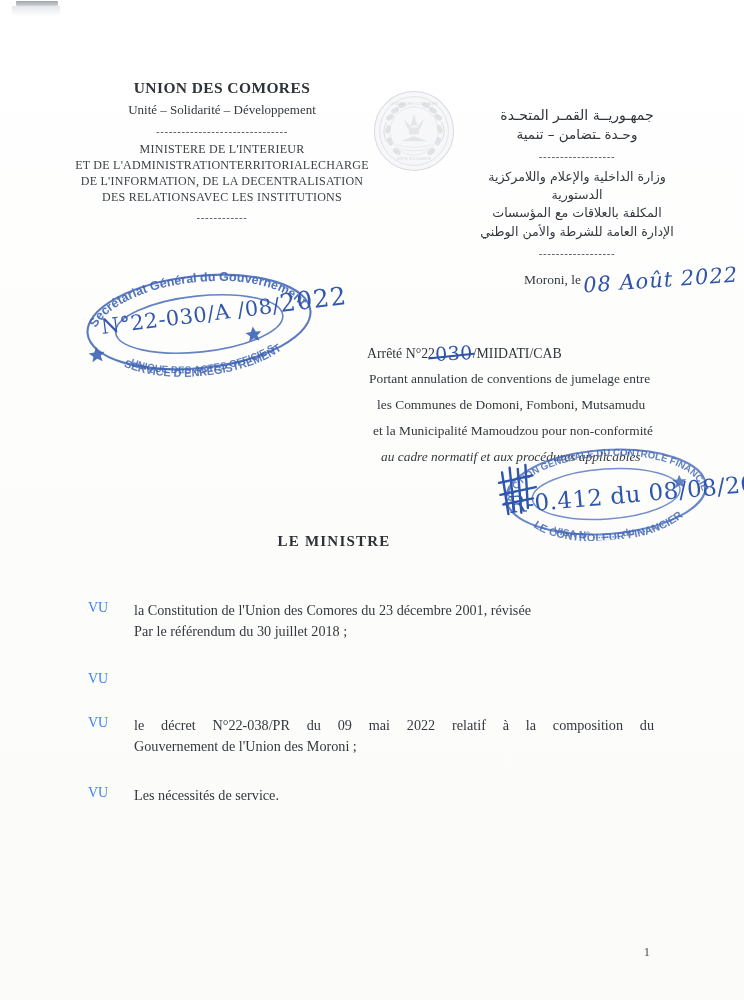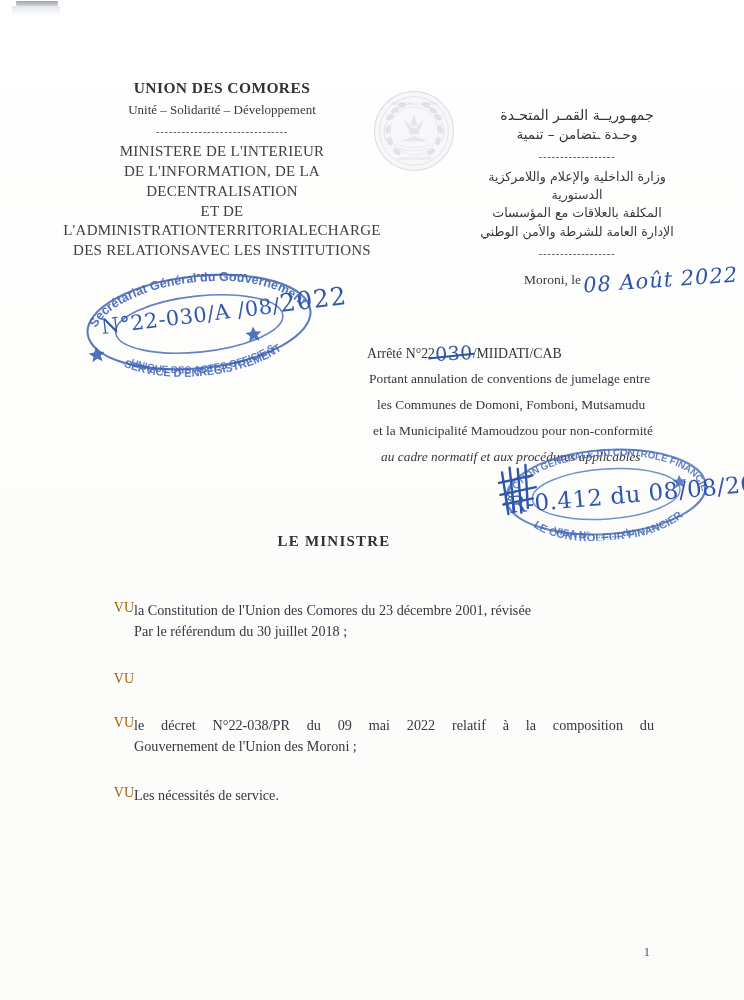--- a/index.html
+++ b/index.html
@@ -83,21 +83,21 @@
     margin-top: 3px;
   }
   .dashes {
     font-size: 11px;
     letter-spacing: .6px;
     color: #4a5059;
     margin: 5px 0 4px 0;
     font-family: "Liberation Sans", sans-serif;
   }
   .ministry-line {
-    font-size: 15px;
+    font-size: 12px;
     letter-spacing: .25px;
     color: #3a4047;
   }
   .ar-country {
     font-size: 14px;
     color: #2f343a;
     margin-top: 28px;
   }
   .ar-motto {
     font-size: 13.5px;
@@ -208,22 +208,21 @@
     width: 570px;
   }
   .vu-item {
     display: flex;
     margin-bottom: 28px;
   }
   .vu-label {
     width: 46px;
     flex: 0 0 46px;
     font-size: 14px;
-    color: #a16207;
-    text-align: right;
+    color: #3b82f6;
   }
   .vu-text {
     font-size: 14.2px;
     line-height: 1.5;
     color: #33383e;
   }
 
   
   .page-number {
     position: absolute;
@@ -296,22 +295,22 @@
   <div class="edge-smudge2"></div>
   <div class="edge-smudge"></div>
 
   <div class="header">
 
     <div class="header-col header-fr">
       <div class="country-title">UNION DES COMORES</div>
       <div class="motto">Unité – Solidarité – Développement</div>
       <div class="dashes">-------------------------------</div>
       <div class="ministry-line">MINISTERE DE L'INTERIEUR</div>
+      <div class="ministry-line">ET DE L'ADMINISTRATIONTERRITORIALECHARGE</div>
       <div class="ministry-line">DE L'INFORMATION, DE LA DECENTRALISATION</div>
-      <div class="ministry-line">ET DE L'ADMINISTRATIONTERRITORIALECHARGE</div>
       <div class="ministry-line">DES RELATIONSAVEC LES INSTITUTIONS</div>
       <div class="dashes">------------</div>
     </div>
 
     <div class="header-col header-ar">
       <div class="ar-country">جمهـوريــة القمـر المتحـدة</div>
       <div class="ar-motto">وحـدة ـتضامن – تنمية</div>
       <div class="dashes">------------------</div>
       <div class="ar-line">وزارة الداخلية والإعلام واللامركزية</div>
       <div class="ar-line">الدستورية</div>

